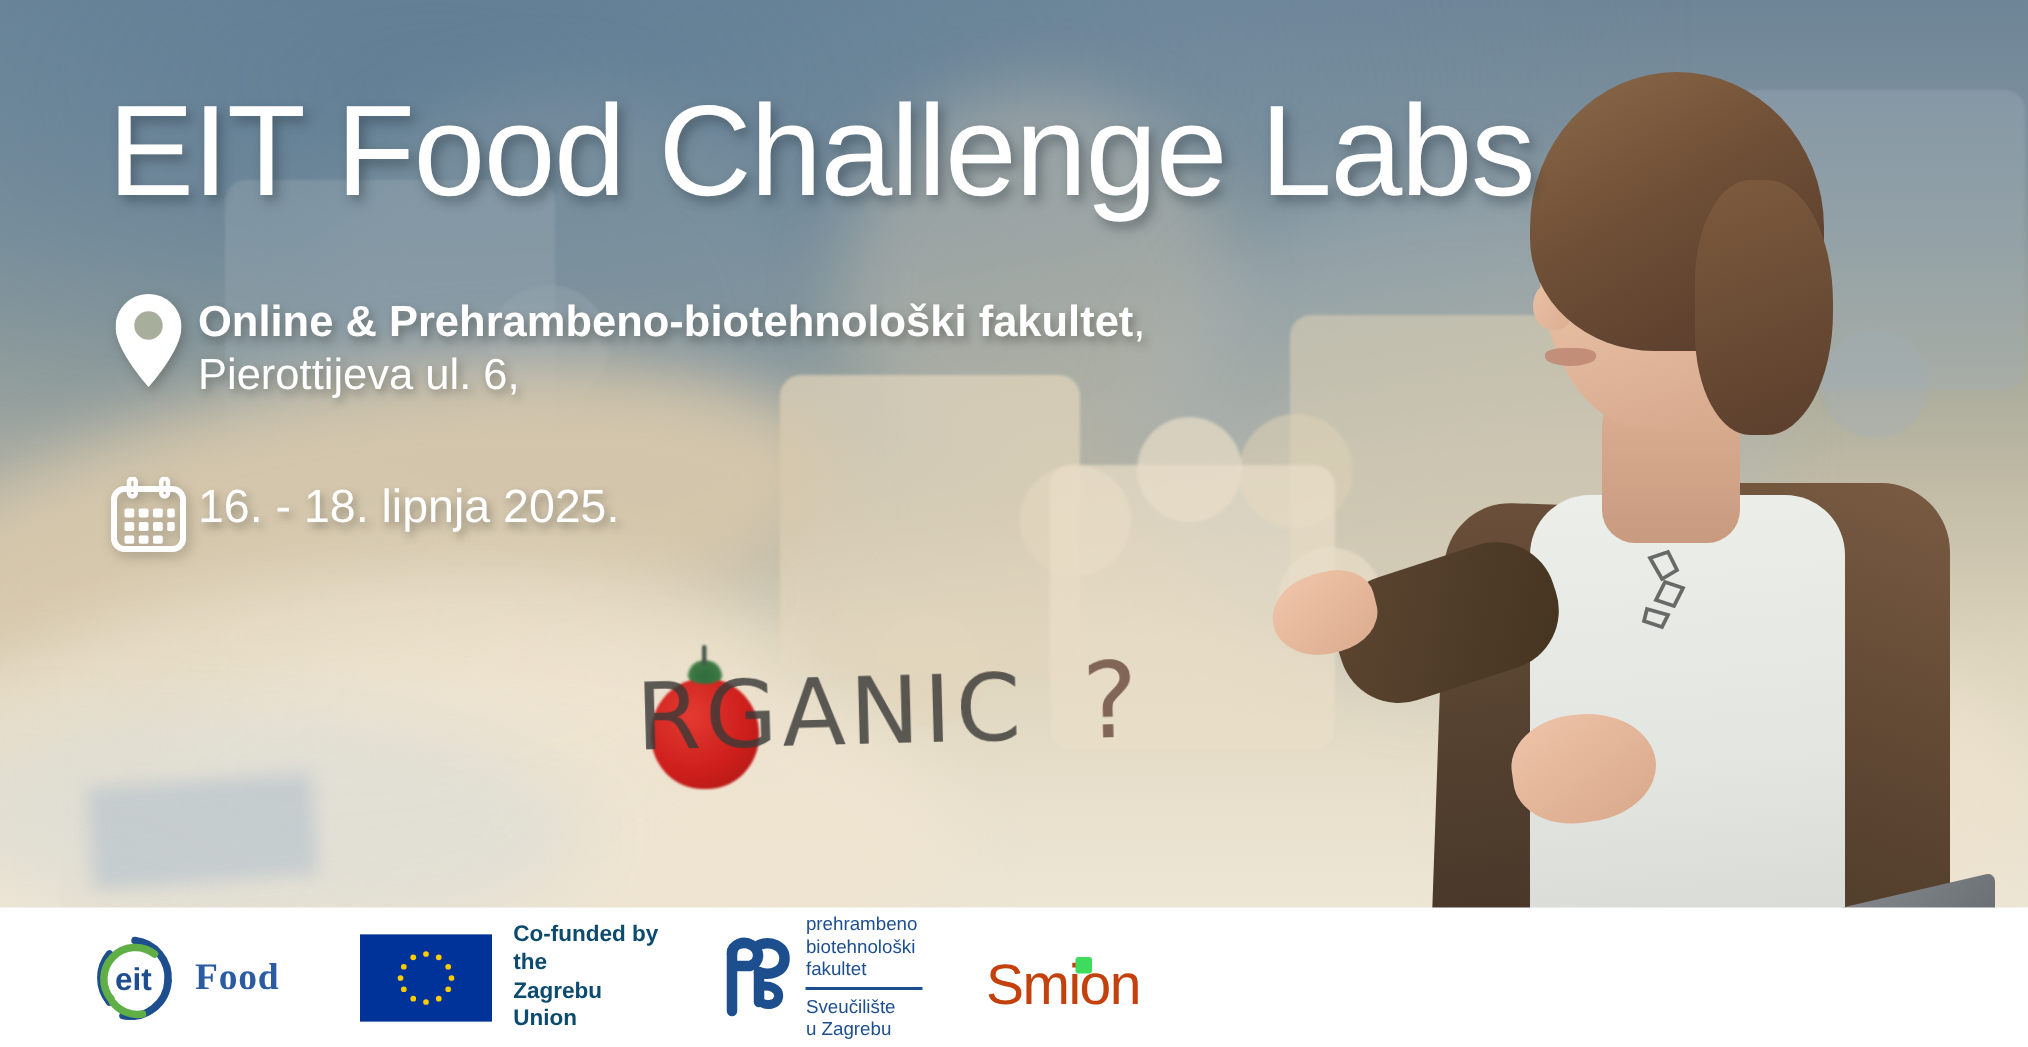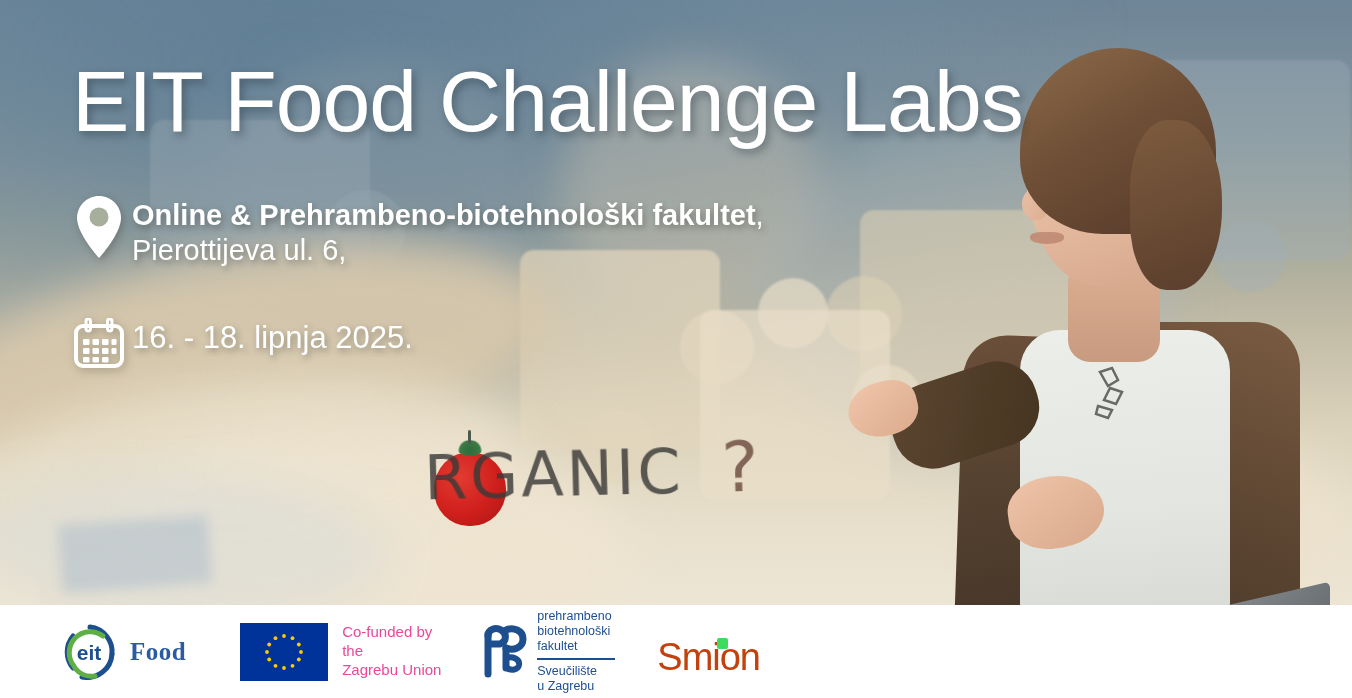--- a/index.html
+++ b/index.html
@@ -243,21 +243,21 @@
 
   .logo-eit{margin-left:62px;}
   .eit-mark{width:56px;height:56px;position:relative;flex:0 0 56px;}
   .eit-word{
     margin-left:12px;color:#2b5ba1;font-size:25px;font-weight:600;letter-spacing:.5px;font-family:Liberation Serif, serif;
   }
 
   .logo-eu{margin-left:54px;}
   .eu-flag{width:88px;height:58px;background:#003399;position:relative;flex:0 0 88px;}
   .eu-text{
-    margin-left:14px;color:#ec4899;font-size:15px;font-weight:normal;line-height:1.25;
+    margin-left:14px;color:#0c4a6e;font-size:15px;font-weight:bold;line-height:1.25;
   }
 
   .logo-pbf{margin-left:38px;}
   .pbf-mark{width:46px;height:56px;flex:0 0 46px;}
   .pbf-text{margin-left:9px;}
   .pbf-top{color:#1d4f8f;font-size:12.5px;line-height:1.22;}
   .pbf-rule{height:1.5px;background:#1d4f8f;margin:4px 0 4px 0;width:78px;}
   .pbf-bot{color:#1d4f8f;font-size:12.5px;line-height:1.22;}
 
   .logo-smion{margin-left:42px;}

